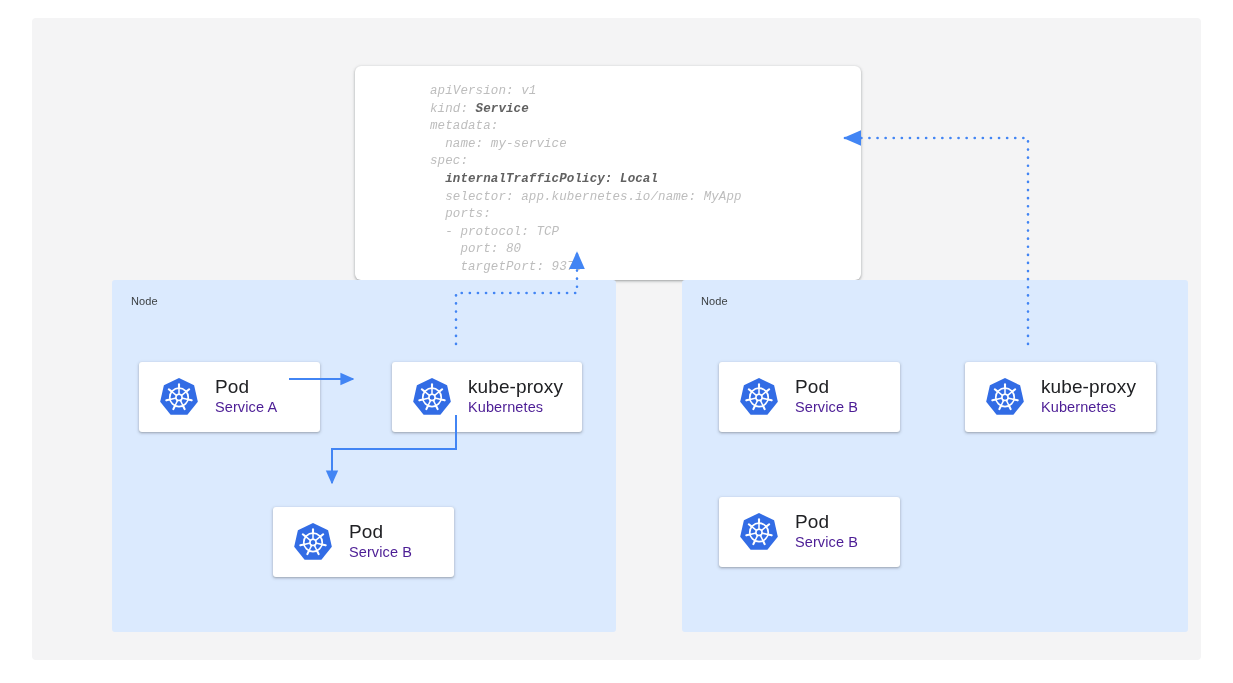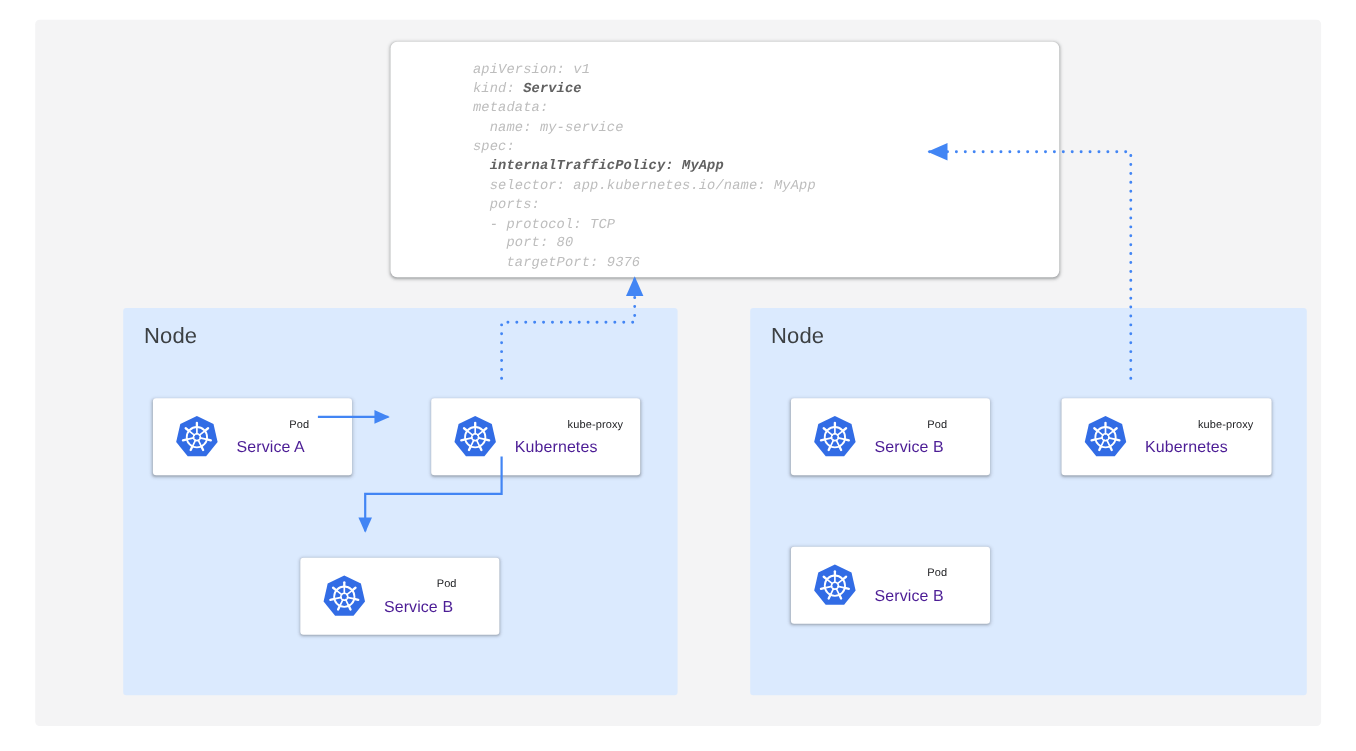--- a/index.html
+++ b/index.html
@@ -22,22 +22,22 @@
     top: 18px;
     width: 1169px;
     height: 642px;
     background: #f4f4f5;
     border-radius: 4px;
   }
   
   #yaml-card {
     position: absolute;
     left: 323px;
-    top: 20px;
-    width: 608px;
+    top: 48px;
+    width: 506px;
     height: 214px;
     background: #ffffff;
     border-radius: 6px;
     box-shadow: 0 1px 2px rgba(60,64,67,.30), 0 1px 3px 1px rgba(60,64,67,.15);
   }
   #yaml-code {
     position: absolute;
     left: 75px;
     top: 17px;
     font-family: "Liberation Mono", monospace;
@@ -59,21 +59,21 @@
     position: absolute;
     background: #dbeafe;
     border-radius: 3px;
   }
   #node-left  { left: 80px;  top: 262px; width: 504px; height: 352px; }
   #node-right { left: 650px; top: 262px; width: 506px; height: 352px; }
   .node-label {
     position: absolute;
     left: 19px;
     top: 15px;
-    font-size: 20px;
+    font-size: 11px;
     color: #3c4043;
     letter-spacing: .1px;
   }
   
   .card {
     position: absolute;
     background: #ffffff;
     border-radius: 3px;
     box-shadow: 0 1px 2px rgba(60,64,67,.28), 0 1px 3px 1px rgba(60,64,67,.13);
     display: flex;
@@ -87,26 +87,25 @@
     width: 42px;
     height: 42px;
   }
   .card .card-text {
     position: absolute;
     left: 76px;
     top: 50%;
     transform: translateY(-50%);
   }
   .card .card-title {
-    font-size: 10px;
+    font-size: 19px;
     color: #202124;
     line-height: 21px;
     letter-spacing: .1px;
     white-space: nowrap;
-    margin-left: 48px;
   }
   .card .card-sub {
     font-size: 14.5px;
     color: #4c1d95;
     line-height: 21px;
     letter-spacing: .1px;
     white-space: nowrap;
   }
   
   #card-pod-a      { left: 107px;  top: 344px; width: 181px; height: 70px; }
@@ -129,21 +128,21 @@
 
 <div id="screen">
   <div id="canvas">
 
     <div id="yaml-card">
       <div id="yaml-code">apiVersion: v1
 kind: <span class="em">Service</span>
 metadata:
   name: my-service
 spec:
-<span class="em">  internalTrafficPolicy: MyApp</span>
+<span class="em">  internalTrafficPolicy: Local</span>
   selector: app.kubernetes.io/name: MyApp
   ports:
   - protocol: TCP
     port: 80
     targetPort: 9376</div>
     </div>
 
     <div class="node-panel" id="node-left">
       <div class="node-label">Node</div>
     </div>

